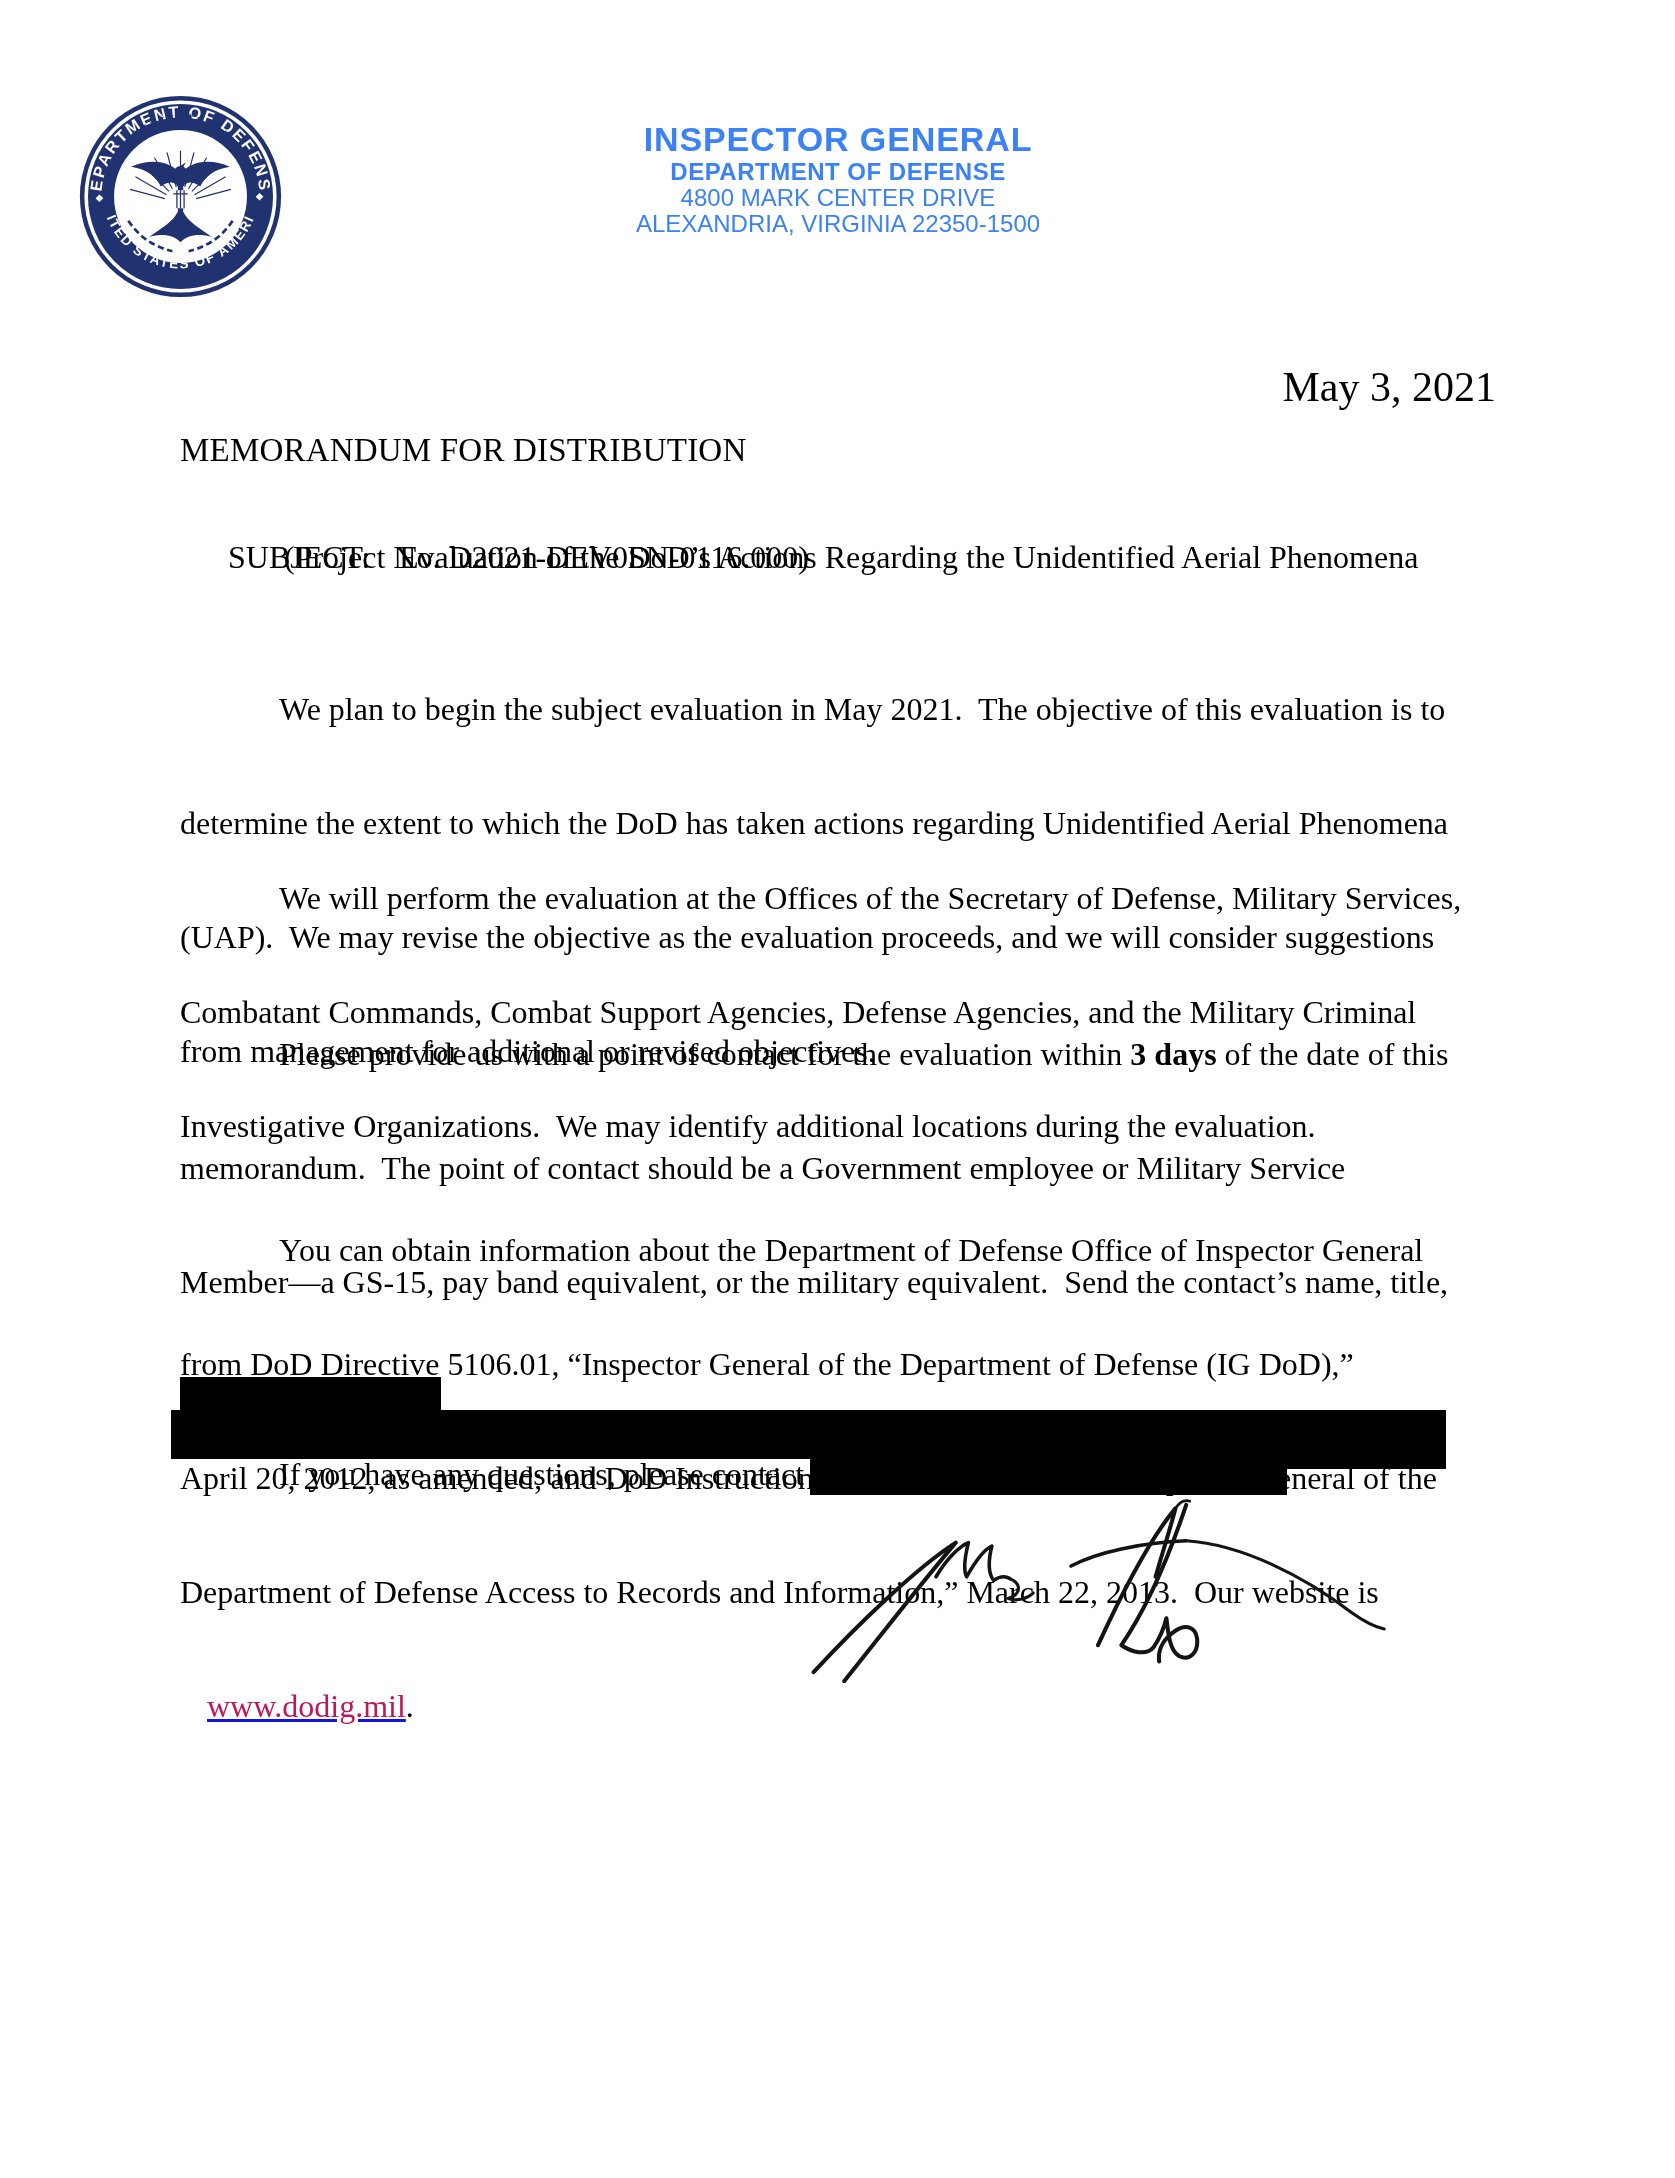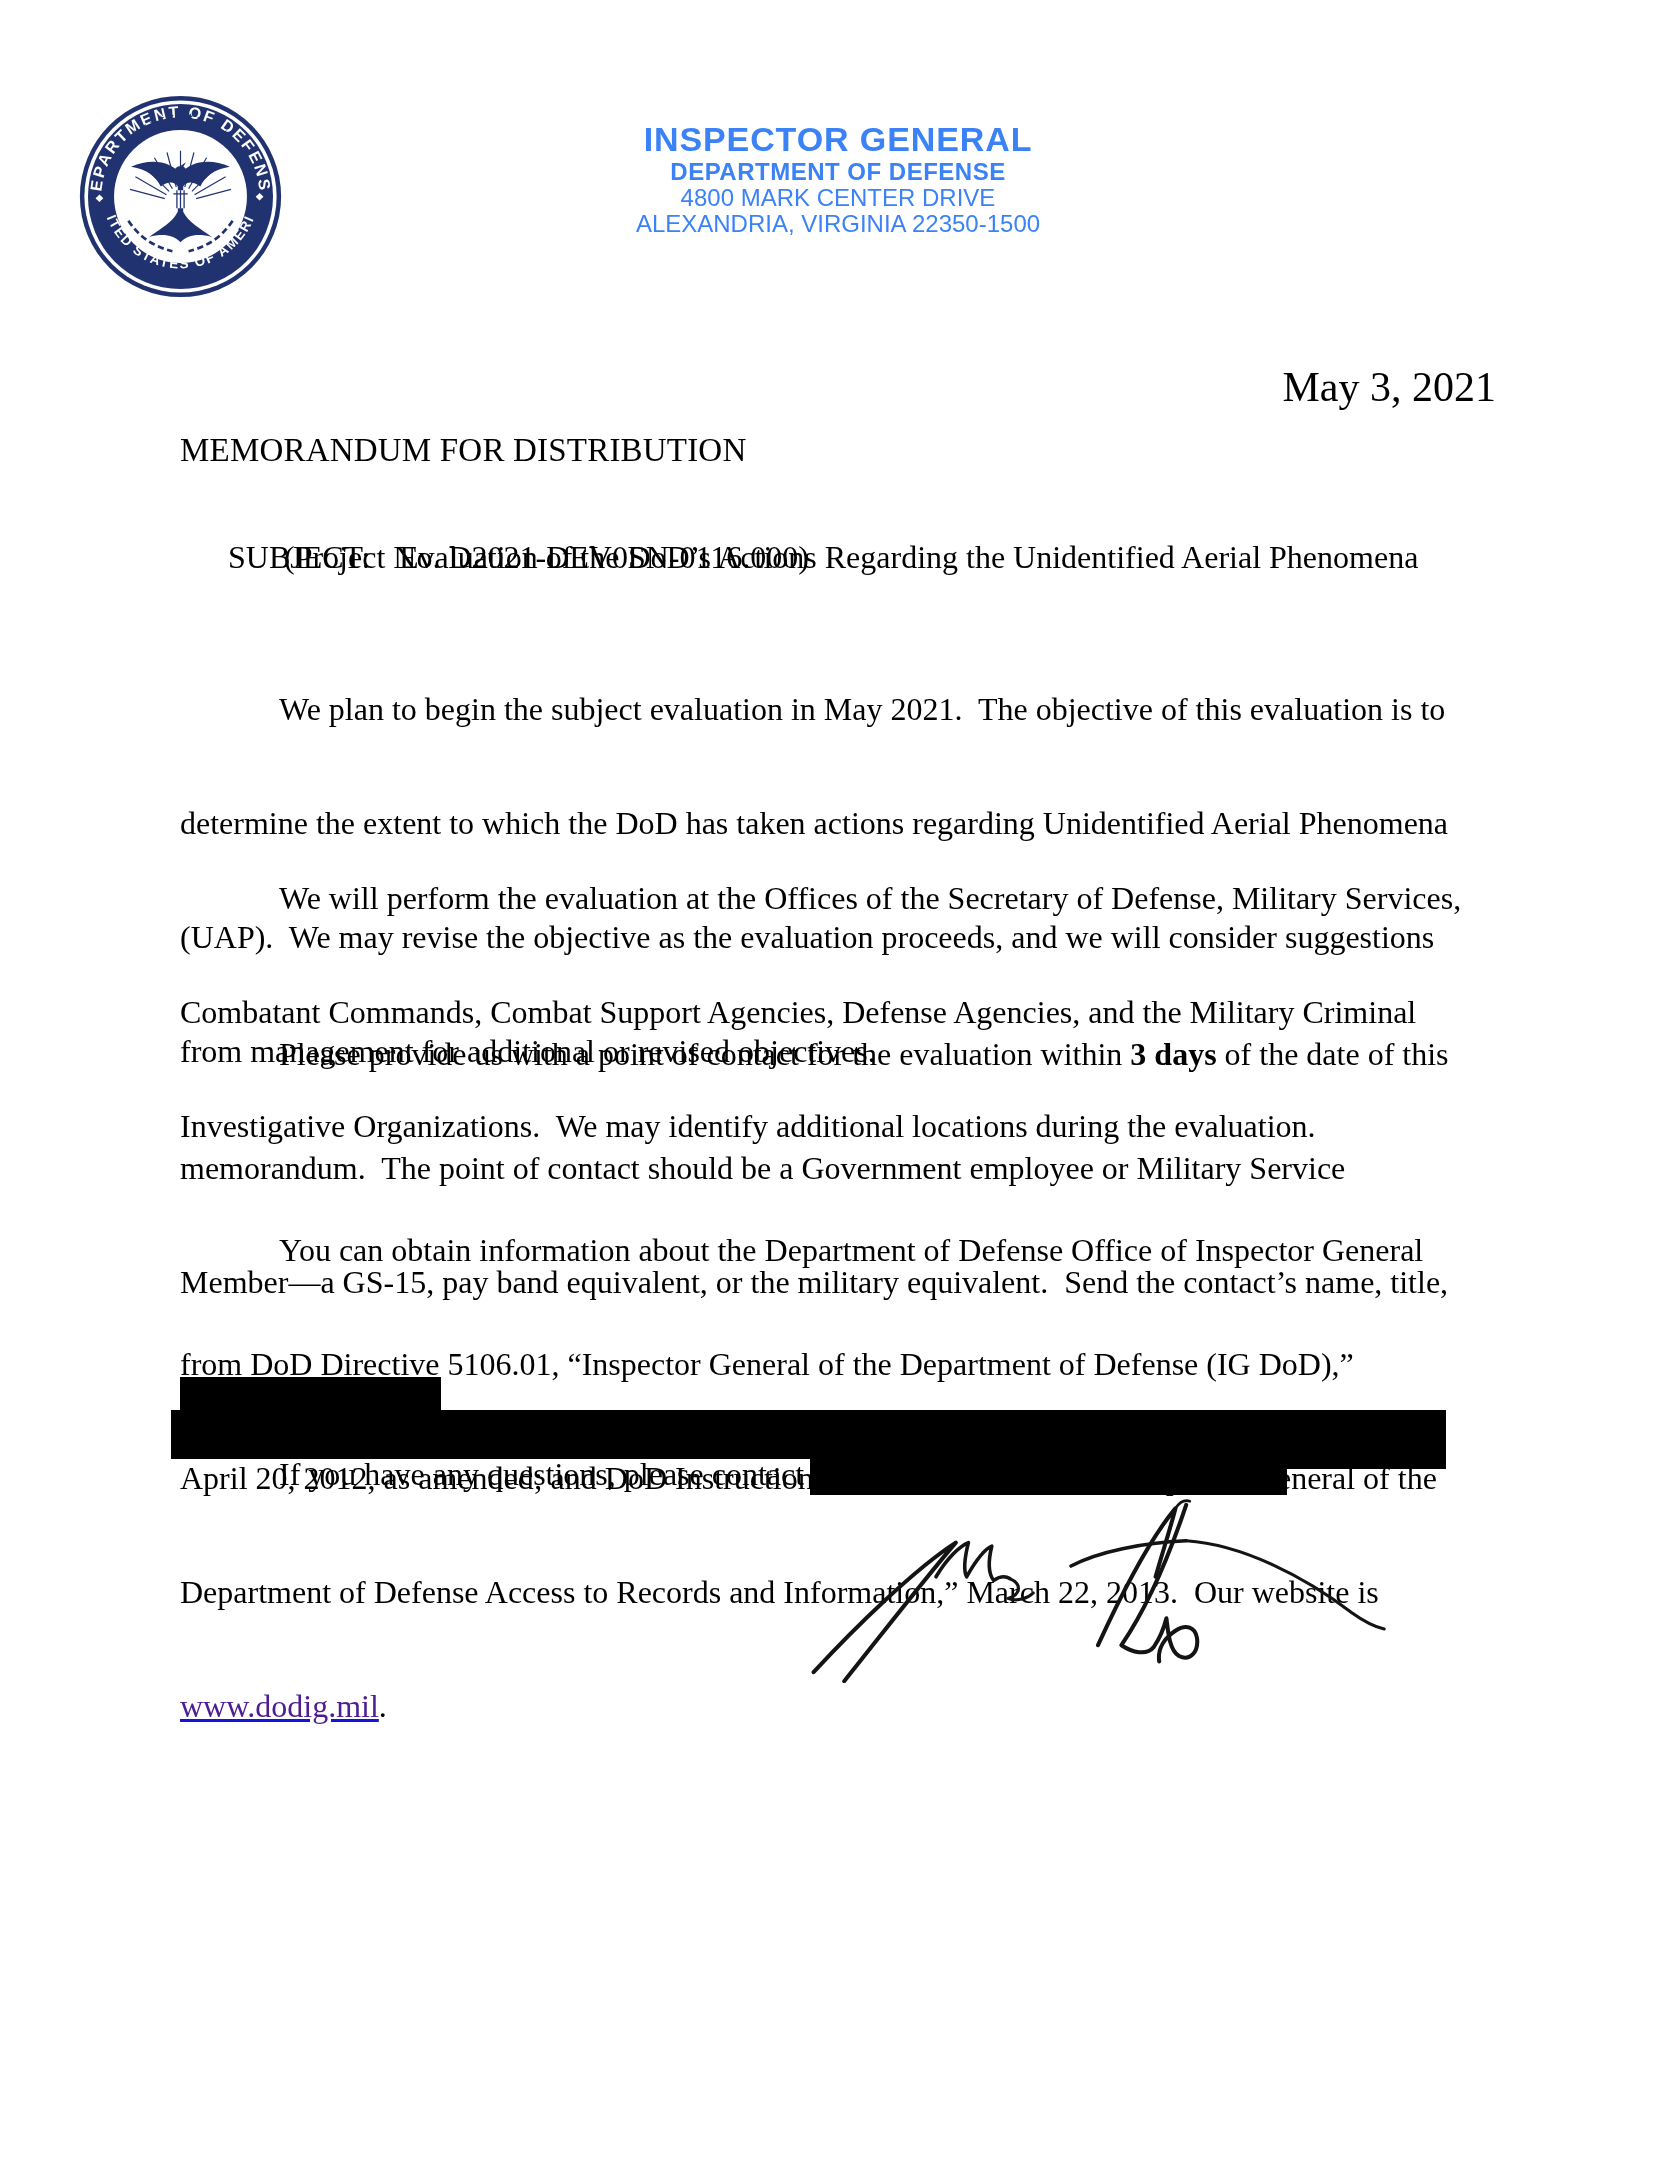--- a/index.html
+++ b/index.html
@@ -29,21 +29,21 @@
   .date { position:absolute; top:368px; right:180px; font-size:42px; line-height:38px; }
   .memo { position:absolute; left:180px; top:431px; font-size:33px; line-height:38px; letter-spacing:0.2px; }
   .subject { position:absolute; left:180px; top:500px; font-size:32px; line-height:38px; }
   .subj-label { display:inline-block; width:171px; }
   .subj-l2 { margin-left:104px;font-family:Liberation Serif, serif; }
   .p1 { left:180px; top:614px; }
   .p2 { left:180px; top:803px; }
   .p3 { left:180px; top:959px; }
   .p4 { left:180px; top:1155px; }
   .p5 { left:180px; top:1376px; }
-  .link { color:#4c1d95; text-decoration-color:#1414e0; }
+  .link { color:#be185d; text-decoration-color:#1414e0;margin-left:27px; }
   
   .redact { display:inline-block; background:#000; }
   .r-inline1 { width:261px; height:45px; vertical-align:-10px; }
   .r-p5a { width:477px; height:43px; vertical-align:-10px; margin-left:5.4px; }
   .r-bar  { position:absolute; left:171px; top:1410px; width:1275px; height:49px; background:#000; }
   .r-lip  { position:absolute; left:1041px; top:1455px; width:405px; height:14.4px; background:#000; }
   
   .sig-svg { position:absolute; left:801px; top:1494px; width:594px; height:189px; }
   .sigblock { position:absolute; left:821px; top:1678px; font-size:32px; line-height:38px; }
 </style>

